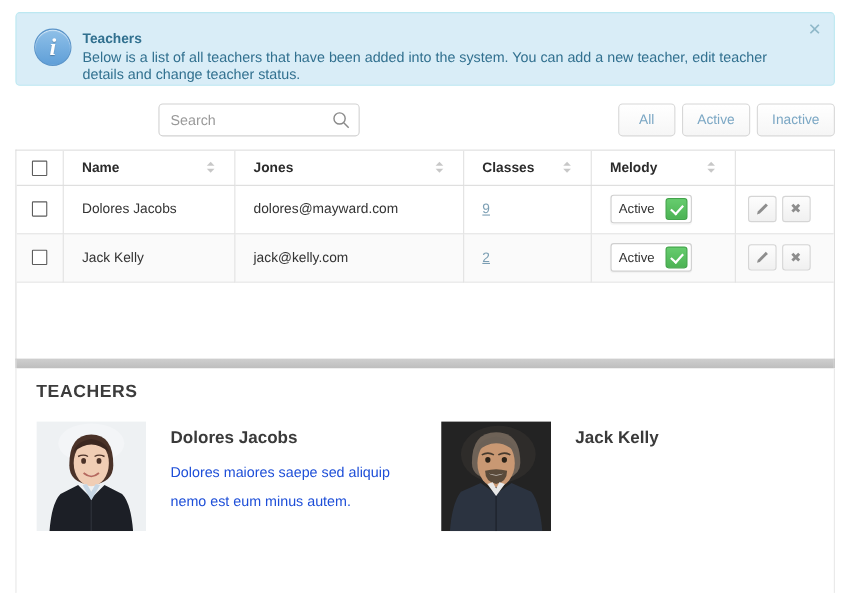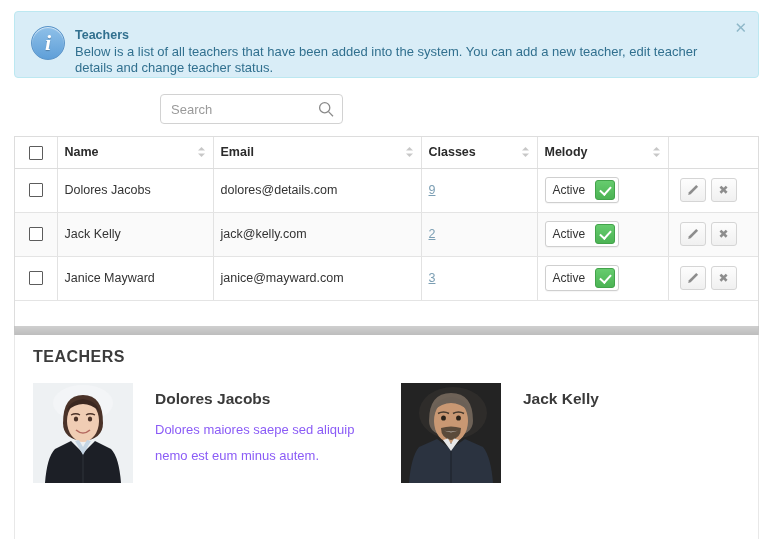--- a/index.html
+++ b/index.html
@@ -62,21 +62,21 @@
     cursor: pointer;
   }
   .add-teacher {
     position: absolute; left: 17px; top: 0;
     width: 121px; height: 30px;
     text-align: center;
   }
   .search-wrap {
     position: absolute; left: 144px; top: 0;
     width: 183px; height: 30px;
-    background: #fff; border: 1px solid #d2d2d2; border-radius: 4px; margin-left: 16px;
+    background: #fff; border: 1px solid #d2d2d2; border-radius: 4px;
   }
   .search-input {
     position: absolute; left: 8px; top: 0;
     width: 145px; height: 28px;
     border: none; outline: none; background: transparent;
     font-family: "Liberation Sans", sans-serif;
     font-size: 13px; color: #555;
   }
   .search-input::placeholder { color: #9a9a9a; }
   .search-icon { position: absolute; right: 8px; top: 6px; width: 16px; height: 16px; }
@@ -94,21 +94,21 @@
     position: absolute; left: 14px; top: 136px;
     width: 745px; height: 191px;
     border: 1px solid #ddd; border-bottom: none;
     background: #fff; overflow: hidden;
   }
   table.grid { width: 743px; border-collapse: collapse; table-layout: fixed; }
   table.grid th, table.grid td {
     border-right: 1px solid #e2e2e2;
     border-bottom: 1px solid #e4e4e4;
     font-size: 12.5px; color: #333;
-    padding: 0 7px; height: 44px;
+    padding: 0 17px; height: 44px;
     vertical-align: middle; text-align: left;
   }
   table.grid th:last-child, table.grid td:last-child { border-right: none; }
   table.grid th {
     font-weight: bold; font-size: 12.5px; color: #2b2b2b;
     height: 31px; background: #fff;
     border-bottom: 1px solid #dcdcdc;
   }
   .col-chk { width: 42px; text-align: center !important; padding: 0 !important; }
   .col-name { width: 156px; }
@@ -182,21 +182,21 @@
   .card.left { margin-left: 18px; width: 358px; }
   .card.right { margin-left: 10px; width: 350px; }
   .portrait { width: 100px; height: 100px; flex: none; overflow: hidden; }
   .portrait svg { display: block; }
   .card-body { margin-left: 22px; }
   .card-name {
     font-size: 15.5px; font-weight: bold; color: #3a3a3a;
     margin: 8px 0 10px 0; line-height: 1;
   }
   .card-bio {
-    font-size: 13px; color: #8b5cf6; line-height: 26px;
+    font-size: 13px; color: #1d4ed8; line-height: 26px;
     margin: 0; max-width: 232px;
   }
 </style>
 </head>
 <body>
 
 <div id="root">
 
   <div class="alert">
     <div class="alert-icon"></div>
@@ -212,20 +212,25 @@
     <div class="search-wrap">
       <input class="search-input" type="text" placeholder="Search" style="">
       <span class="search-icon">
         <svg width="16" height="16" viewBox="0 0 16 16">
           <circle cx="6.7" cy="6.7" r="5.1" fill="none" stroke="#8a8a8a" stroke-width="1.3"></circle>
           <line x1="10.5" y1="10.6" x2="15" y2="15.2" stroke="#8a8a8a" stroke-width="1.3"></line>
         </svg>
       </span>
     </div>
 
+    <div class="filters">
+      <button class="filter-btn">All</button>
+      <button class="filter-btn">Active</button>
+      <button class="filter-btn">Inactive</button>
+    </div>
   </div>
 
   <div class="table-wrap">
     <table class="grid">
       <thead>
         <tr>
           <th class="col-chk">
             <span class="chk"></span>
           </th>
           <th class="col-name">
@@ -234,21 +239,21 @@
               <span class="sort-icon">
                 <svg width="9" height="12" viewBox="0 0 9 12">
                   <path d="M4.5 1 L8 4.6 L1 4.6 Z" fill="#9b9b9b"></path>
                   <path d="M4.5 11 L8 7.4 L1 7.4 Z" fill="#9b9b9b"></path>
                 </svg>
               </span>
             </div>
           </th>
           <th class="col-email">
             <div class="th-inner">
-              <span>Email</span>
+              <span>Jones</span>
               <span class="sort-icon">
                 <svg width="9" height="12" viewBox="0 0 9 12">
                   <path d="M4.5 1 L8 4.6 L1 4.6 Z" fill="#9b9b9b"></path>
                   <path d="M4.5 11 L8 7.4 L1 7.4 Z" fill="#9b9b9b"></path>
                 </svg>
               </span>
             </div>
           </th>
           <th class="col-classes">
             <div class="th-inner">
@@ -275,21 +280,21 @@
           <th class="col-actions"></th>
         </tr>
       </thead>
       <tbody>
 
         <tr>
           <td class="col-chk">
             <span class="chk"></span>
           </td>
           <td class="col-name">Dolores Jacobs</td>
-          <td class="col-email">dolores@details.com</td>
+          <td class="col-email">dolores@mayward.com</td>
           <td class="col-classes classes">
             <span class="classes-link">9</span>
           </td>
           <td class="col-status">
             <span class="status-toggle">
               <span class="status-label">Active</span>
               <span class="status-check"></span>
             </span>
           </td>
           <td class="col-actions act-cell">
@@ -324,46 +329,20 @@
               <span class="icon-btn">
                 <svg width="12" height="12" viewBox="0 0 12 12">
                   <path d="M9.2 0.9 L11.1 2.8 L3.7 10.2 L1.2 10.9 L1.9 8.3 Z" fill="#8d8d8d"></path>
                 </svg>
               </span>
               <span class="icon-btn">✖</span>
             </div>
           </td>
         </tr>
 
-        <tr>
-          <td class="col-chk">
-            <span class="chk"></span>
-          </td>
-          <td class="col-name">Janice Mayward</td>
-          <td class="col-email">janice@mayward.com</td>
-          <td class="col-classes classes">
-            <span class="classes-link">3</span>
-          </td>
-          <td class="col-status">
-            <span class="status-toggle">
-              <span class="status-label">Active</span>
-              <span class="status-check"></span>
-            </span>
-          </td>
-          <td class="col-actions act-cell">
-            <div class="act-wrap">
-              <span class="icon-btn">
-                <svg width="12" height="12" viewBox="0 0 12 12">
-                  <path d="M9.2 0.9 L11.1 2.8 L3.7 10.2 L1.2 10.9 L1.9 8.3 Z" fill="#8d8d8d"></path>
-                </svg>
-              </span>
-              <span class="icon-btn">✖</span>
-            </div>
-          </td>
-        </tr>
 
 
       </tbody>
     </table>
   </div>
 
   <div class="scrollbar-h"></div>
 
   <div class="panel">
     <div class="panel-title">TEACHERS</div>

